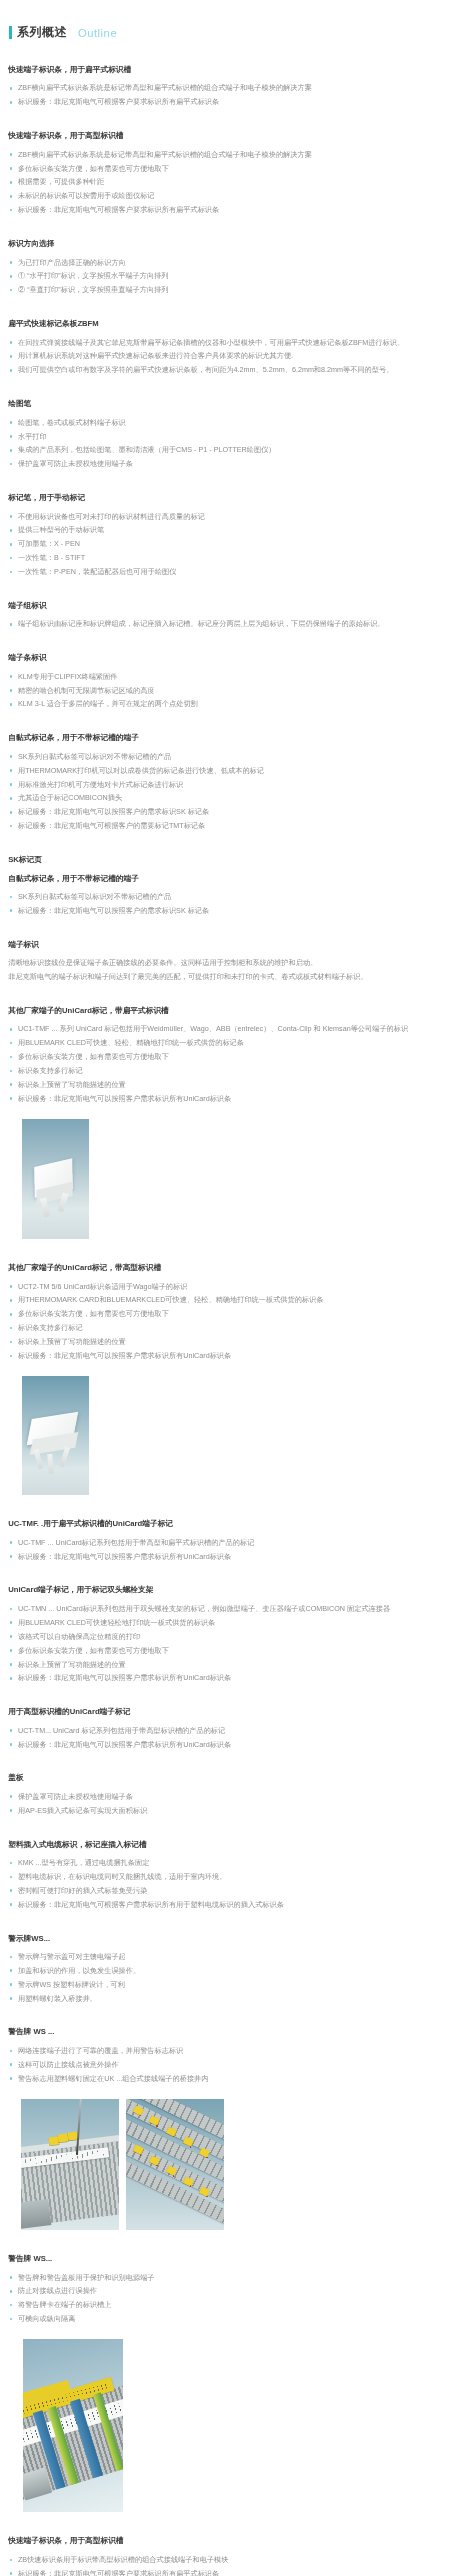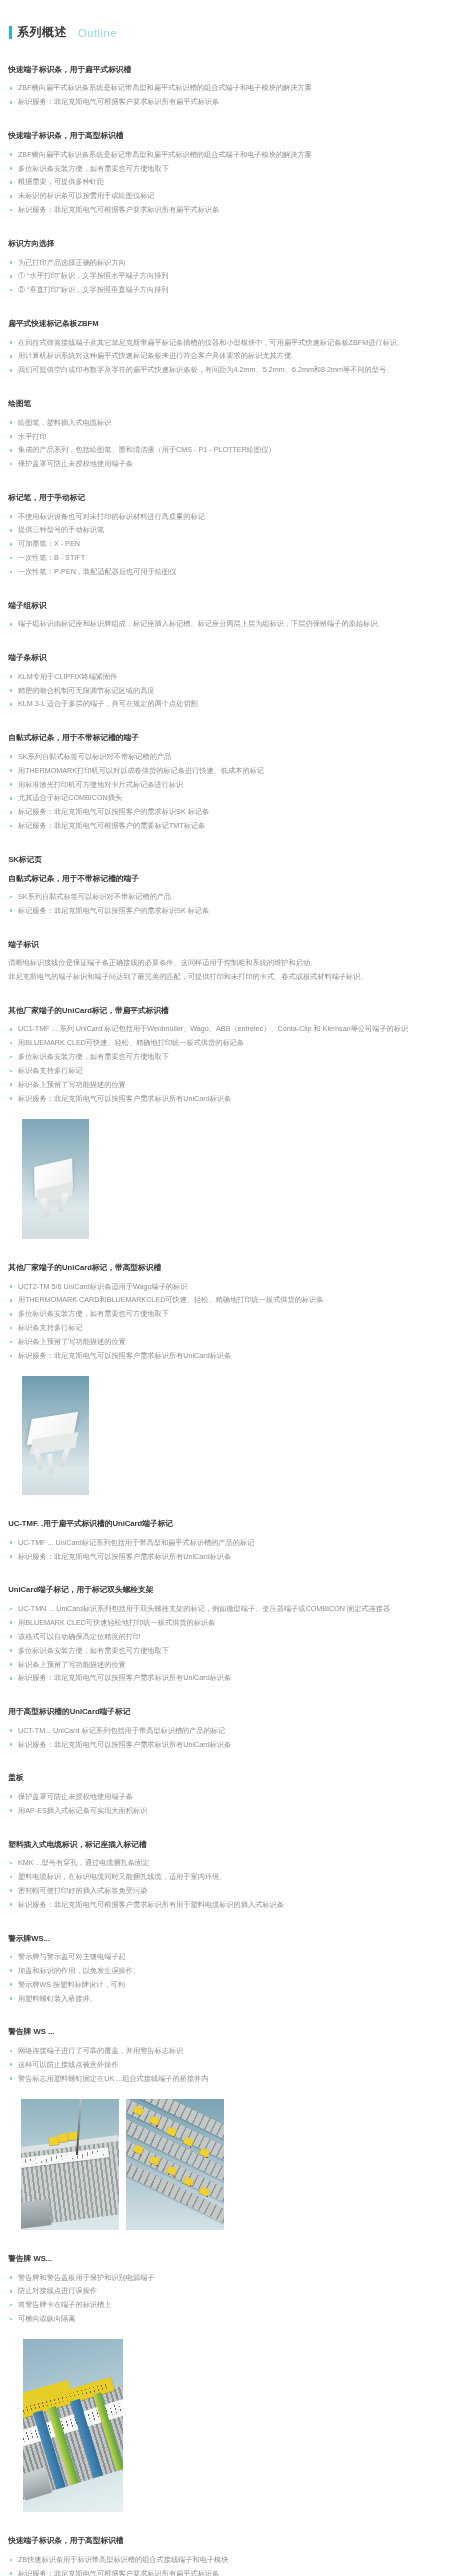--- a/index.html
+++ b/index.html
@@ -146,21 +146,21 @@
             <span class="dot"></span>
             <span>我们可提供空白或印有数字及字符的扁平式快速标识条板，有间距为4.2mm、5.2mm、6.2mm和8.2mm等不同的型号。</span>
           </li>
         </ul>
       </section>
       <section>
         <h3>绘图笔</h3>
         <ul>
           <li>
             <span class="dot"></span>
-            <span>绘图笔，塑料插入式电缆标识</span>
+            <span>绘图笔，卷式或板式材料端子标识</span>
           </li>
           <li>
             <span class="dot"></span>
             <span>水平打印</span>
           </li>
           <li>
             <span class="dot"></span>
             <span>集成的产品系列，包括绘图笔、墨和清洁液（用于CMS - P1 - PLOTTER绘图仪）</span>
           </li>
           <li>

